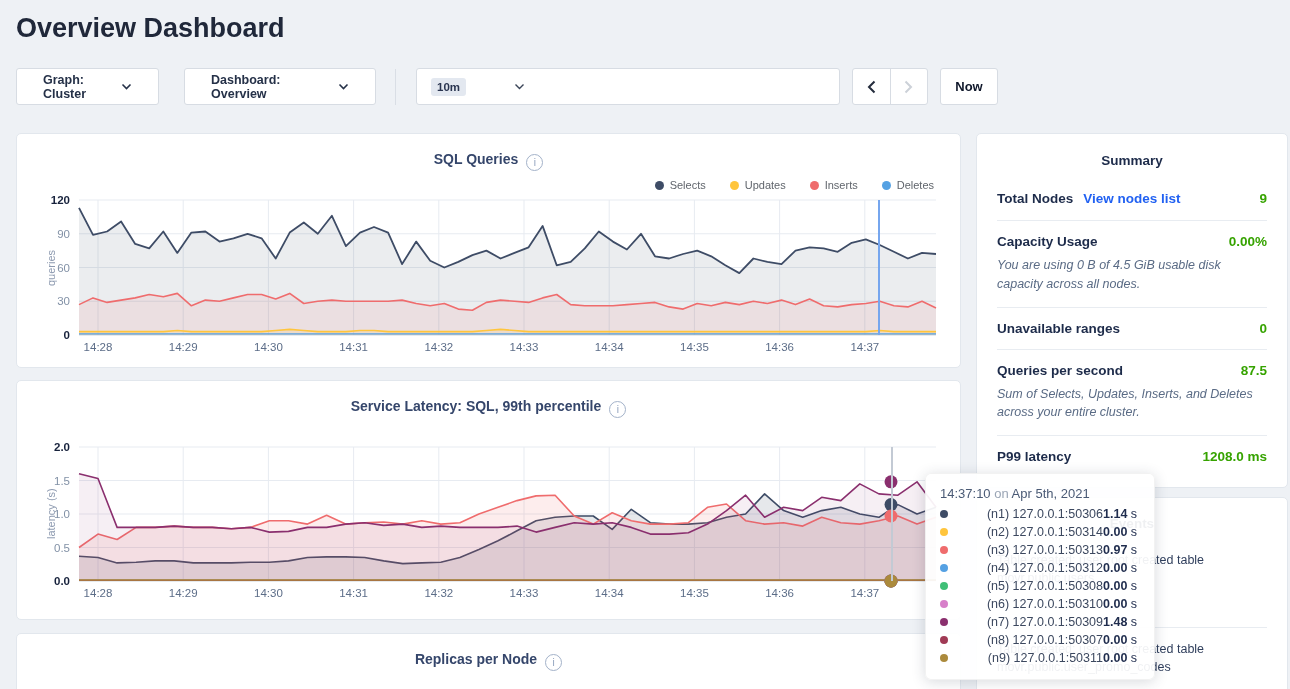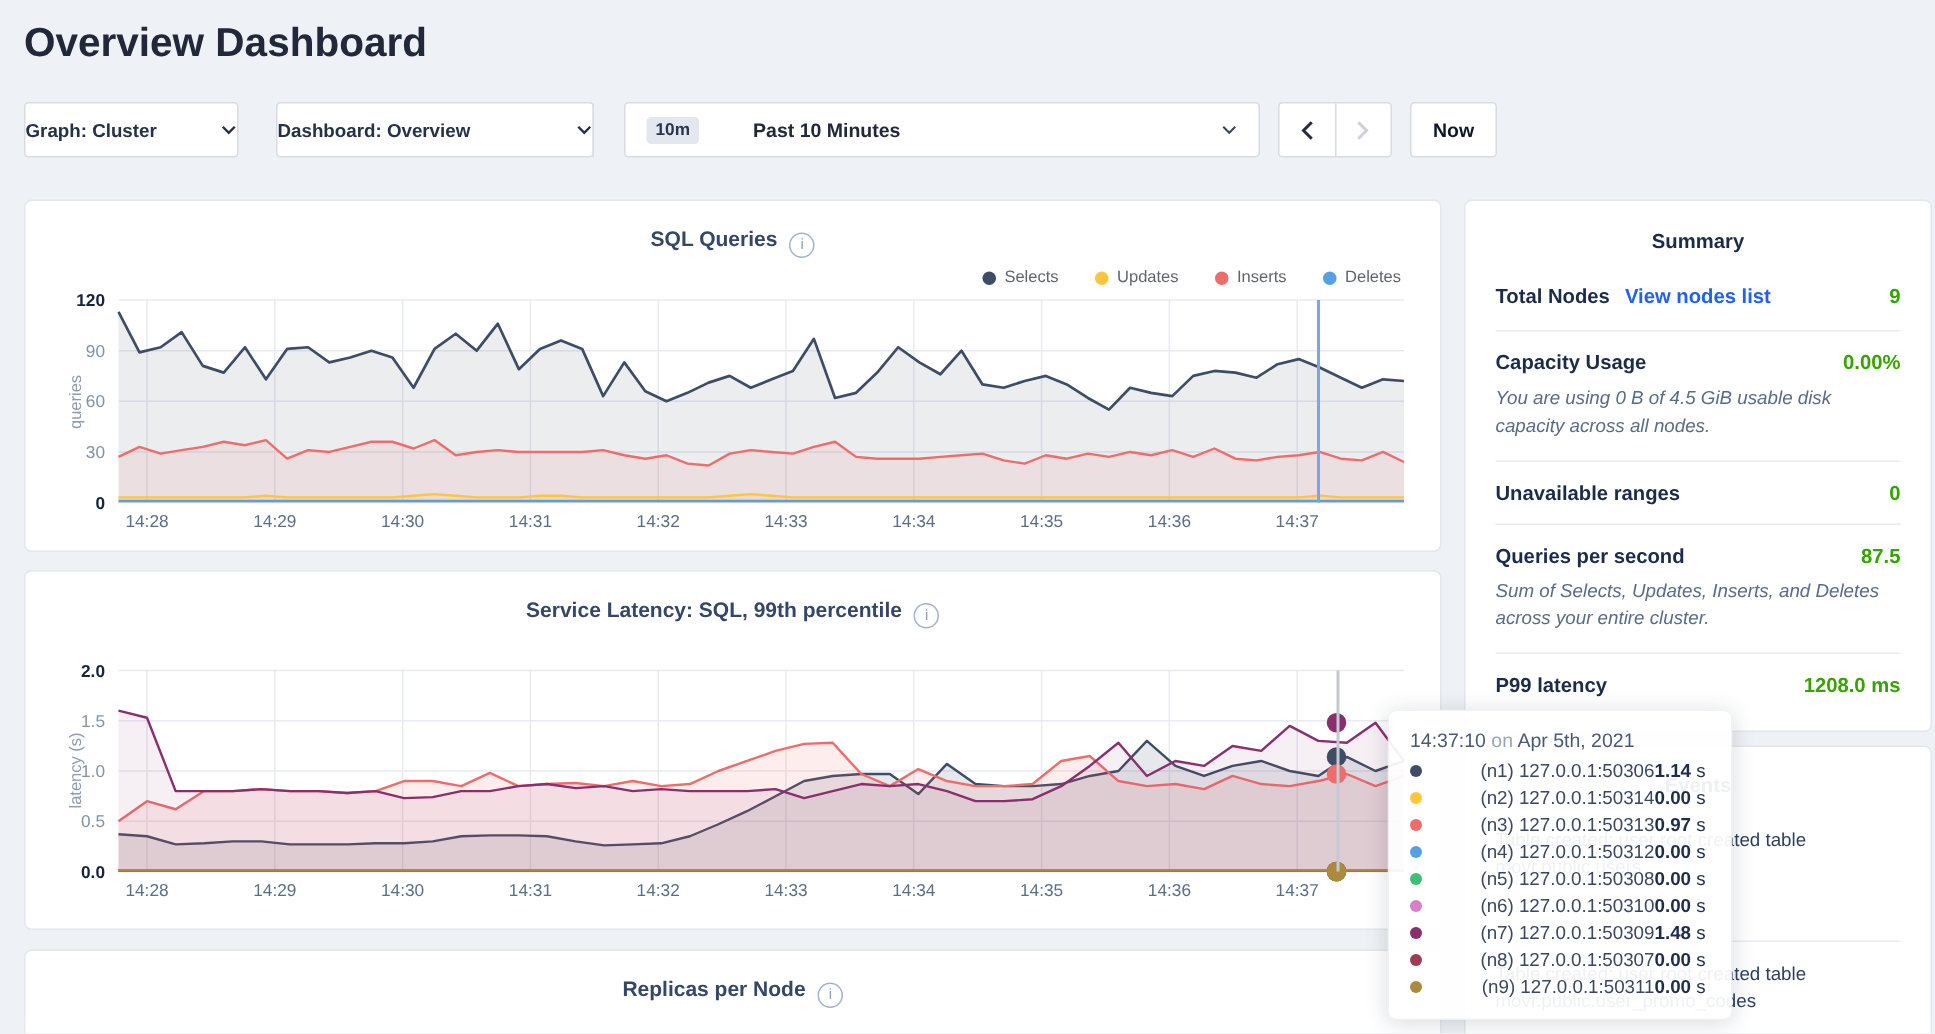--- a/index.html
+++ b/index.html
@@ -3,21 +3,21 @@
 <meta charset="utf-8">
 <style>
   html,body{margin:0;padding:0;}
   body{font-family:"Liberation Sans","DejaVu Sans",sans-serif;background:#eef1f5;}
   #app{position:relative;width:1290px;height:689px;overflow:hidden;background:#eef1f5;}
 
   .page-title{position:absolute;left:16px;top:13px;font-size:27px;font-weight:600;color:#20283a;}
 
   
   .btn,.dd,.time-sel,.nav-group,.now-btn{box-sizing:border-box;background:#fff;border:1px solid #d7dce3;border-radius:3px;position:absolute;top:68px;height:37px;display:flex;align-items:center;}
-  .dd{padding:0 0;justify-content:space-between;cursor:pointer;}
+  .dd{padding:0 26px;justify-content:space-between;cursor:pointer;}
   .dd .lbl{font-size:12.5px;font-weight:700;color:#253148;}
   .chev{margin-left:12px;display:inline-flex;}
   .vdiv{position:absolute;left:395px;top:69px;width:1px;height:36px;background:#d9dee5;}
   .time-sel{left:416px;width:424px;padding:0 14px;cursor:pointer;gap:24px;}
   .tw-badge{background:#e3e8f0;border-radius:3px;font-size:11.5px;font-weight:700;color:#2a3document550;color:#2a3550;padding:3px 6px;margin-right:12px;}
   .tw-label{font-size:13px;font-weight:700;color:#20283a;flex:1;}
   .nav-group{left:852px;width:76px;padding:0;}
   .nav-half{width:38px;height:100%;display:flex;align-items:center;justify-content:center;cursor:pointer;}
   .nav-half+.nav-half{border-left:1px solid #d7dce3;}
   .now-btn{left:940px;width:58px;justify-content:center;font-size:13px;font-weight:700;color:#0f172a;cursor:default;}
@@ -69,32 +69,31 @@
   <div class="page-title">Overview Dashboard</div>
 
   <div class="dd" style="left:16px;width:143px;">
     <span class="lbl">Graph: Cluster</span>
     <span class="chev">
       <svg width="11" height="7">
           <path d="M1.5 1.5l4 4 4-4" stroke="#253148" stroke-width="1.6" fill="none"></path>
         </svg>
     </span>
   </div>
-  <div class="dd" style="left:184px;width:212px;">
+  <div class="dd" style="left:184px;width:192px;">
     <span class="lbl">Dashboard: Overview</span>
     <span class="chev">
       <svg width="11" height="7">
           <path d="M1.5 1.5l4 4 4-4" stroke="#253148" stroke-width="1.6" fill="none"></path>
         </svg>
     </span>
   </div>
   <div class="vdiv"></div>
   <div class="time-sel">
     <span class="tw-badge">10m</span>
-    <span class="tw-label">Past 10 Minutes</span>
     <span class="chev">
       <svg width="11" height="7">
           <path d="M1.5 1.5l4 4 4-4" stroke="#3a4558" stroke-width="1.4" fill="none"></path>
         </svg>
     </span>
   </div>
   <div class="nav-group">
     <span class="nav-half">
       <svg width="9" height="14">
           <path d="M7.5 1.5L2 7l5.5 5.5" stroke="#242c3c" stroke-width="2" fill="none"></path>

